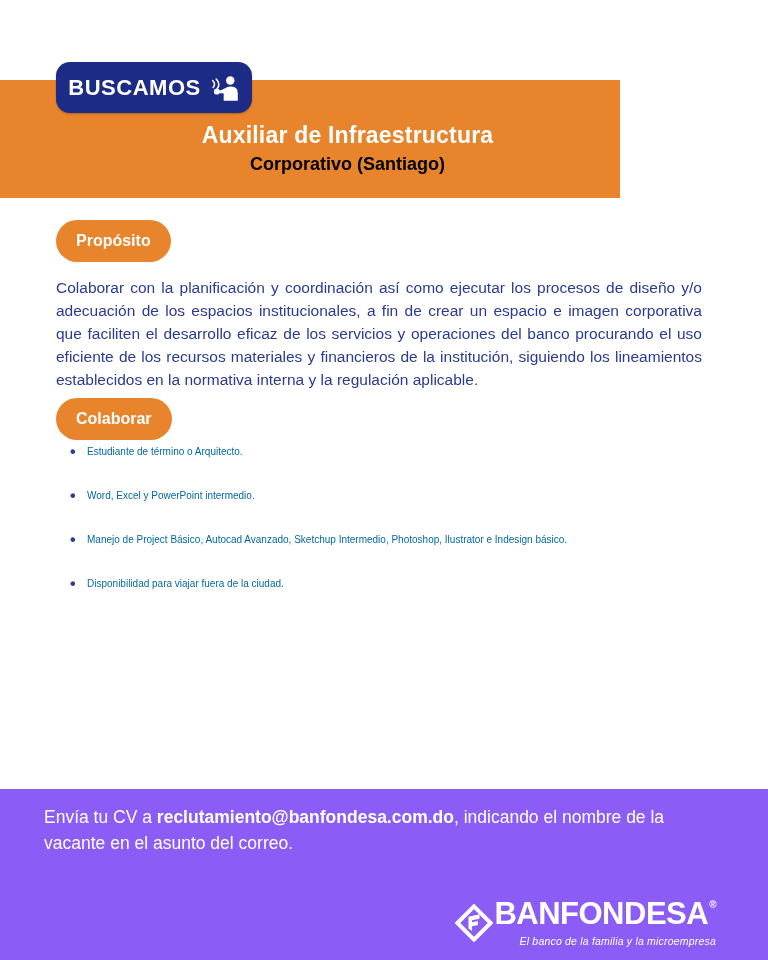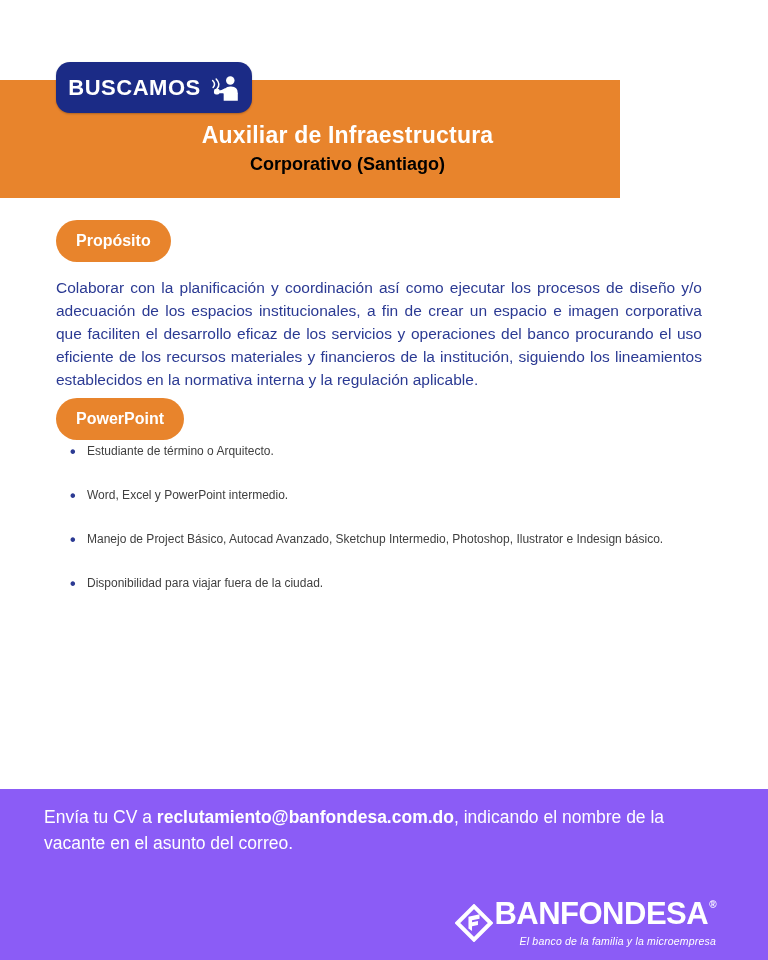--- a/index.html
+++ b/index.html
@@ -65,22 +65,22 @@
   }
 
   .req-list {
     position:absolute; left:70px; top:440px;
     width:636px;
     list-style:none;
   }
   .req-list li {
     position:relative;
     padding-left:17px;
-    color:#404040;
-    font-size:12px; line-height:23px;
+    color:#0369a1;
+    font-size:10px; line-height:23px;
     margin-bottom:21px;
   }
   .req-list li::before {
     content:"•";
     position:absolute; left:0; top:0;
     color:#2B3A93; font-size:16px; font-weight:bold;
   }
 
   
   .footer {
@@ -142,21 +142,21 @@
     </svg>
   </span>
 </div>
 
 <div class="pill" id="pill-purpose">
   <span>Propósito</span>
 </div>
 <p class="purpose-text">Colaborar con la planificación y coordinación así como ejecutar los procesos de diseño y/o adecuación de los espacios institucionales, a fin de crear un espacio e imagen corporativa que faciliten el desarrollo eficaz de los servicios y operaciones del banco procurando el uso eficiente de los recursos materiales y financieros de la institución, siguiendo los lineamientos establecidos en la normativa interna y la regulación aplicable.</p>
 
 <div class="pill" id="pill-requirements">
-  <span>PowerPoint</span>
+  <span>Colaborar</span>
 </div>
 <ul class="req-list">
   <li>Estudiante de término o Arquitecto.</li>
   <li>Word, Excel y PowerPoint intermedio.</li>
   <li>Manejo de Project Básico, Autocad Avanzado, Sketchup Intermedio, Photoshop, Ilustrator e Indesign básico.</li>
   <li>Disponibilidad para viajar fuera de la ciudad.</li>
 </ul>
 
 <div class="footer">
   <p class="footer-text"><span>Envía tu CV a </span><span class="email">reclutamiento@banfondesa.com.do</span><span>, indicando el nombre de la vacante en el asunto del correo.</span></p>

